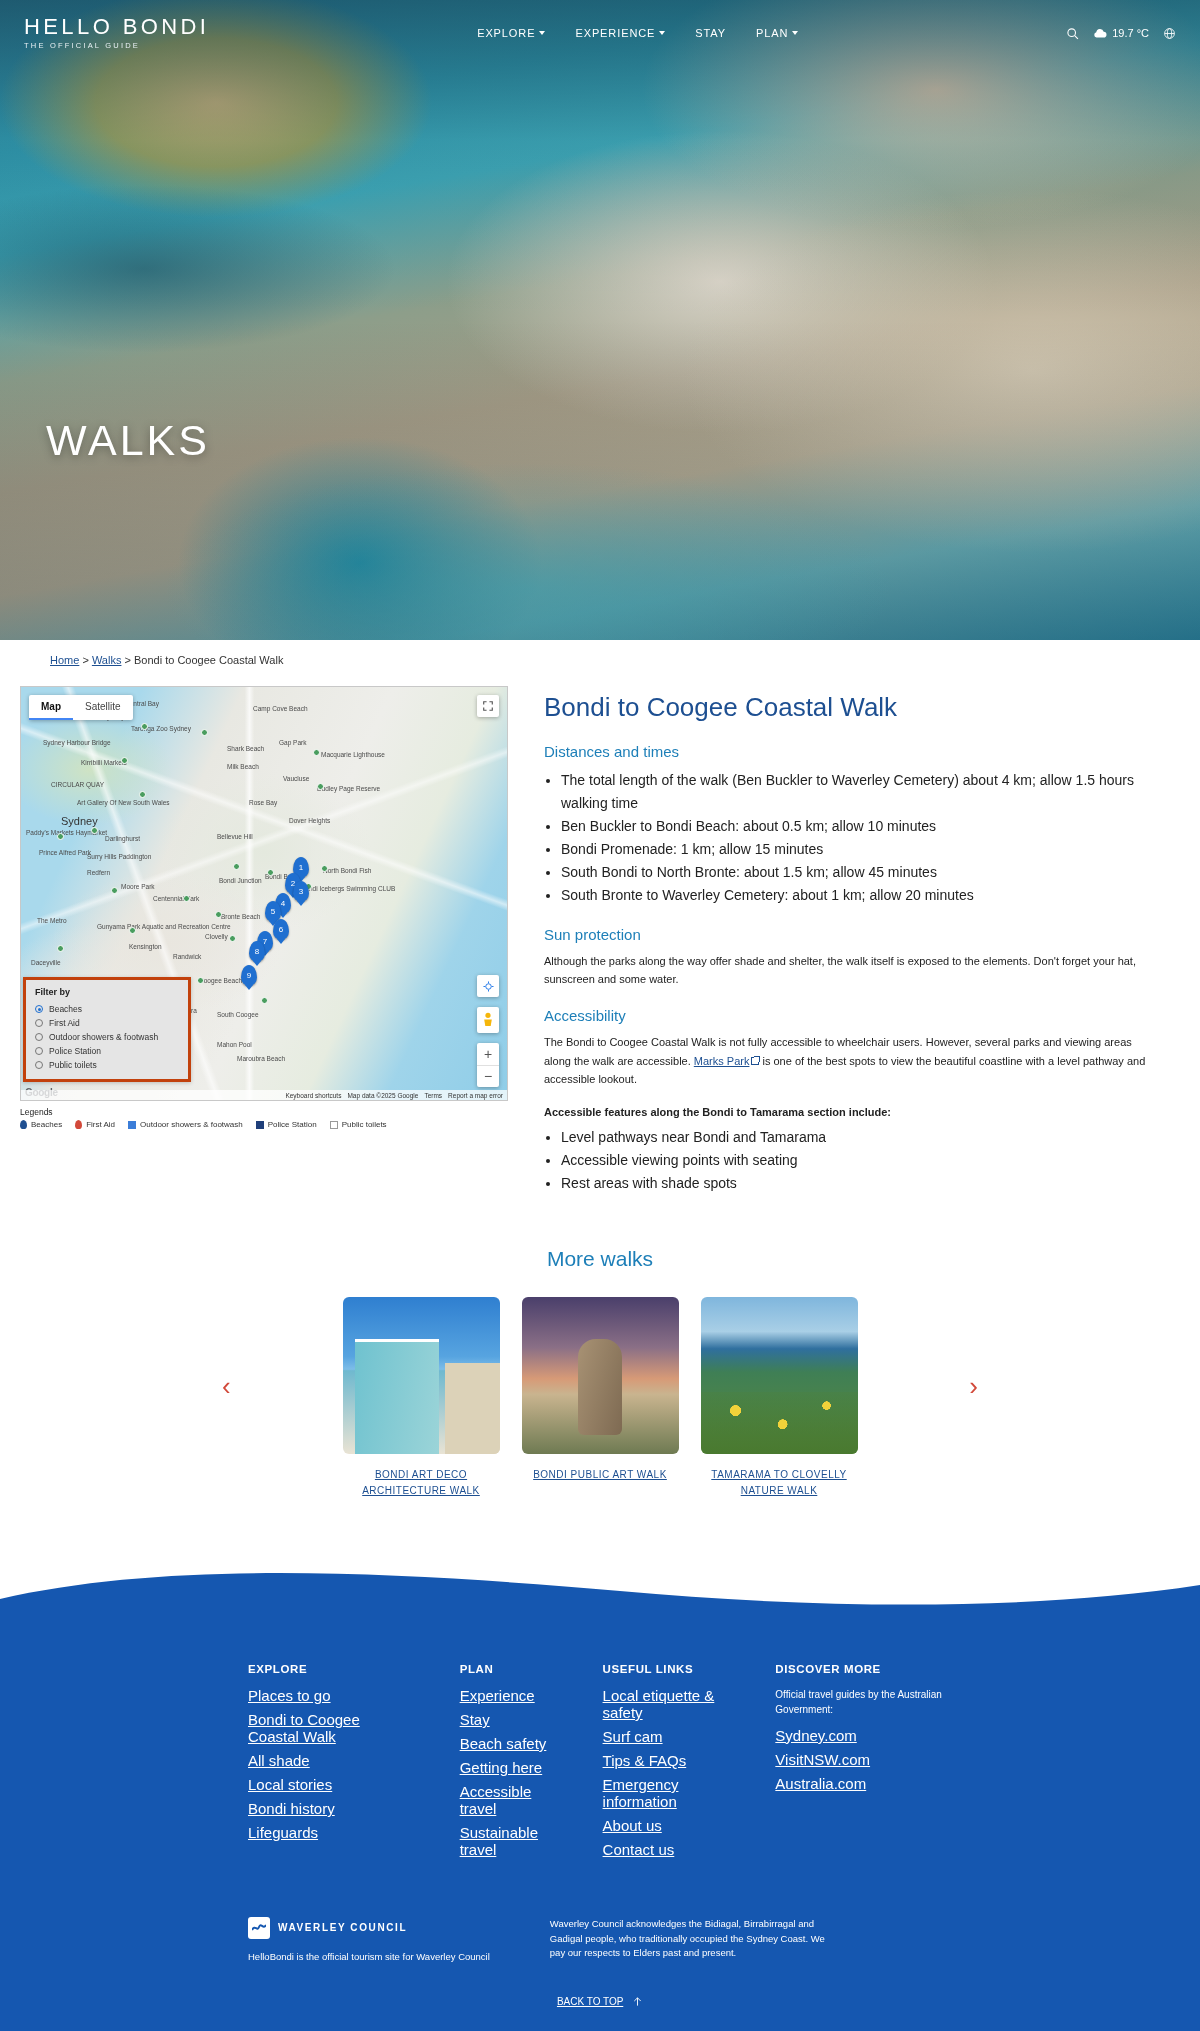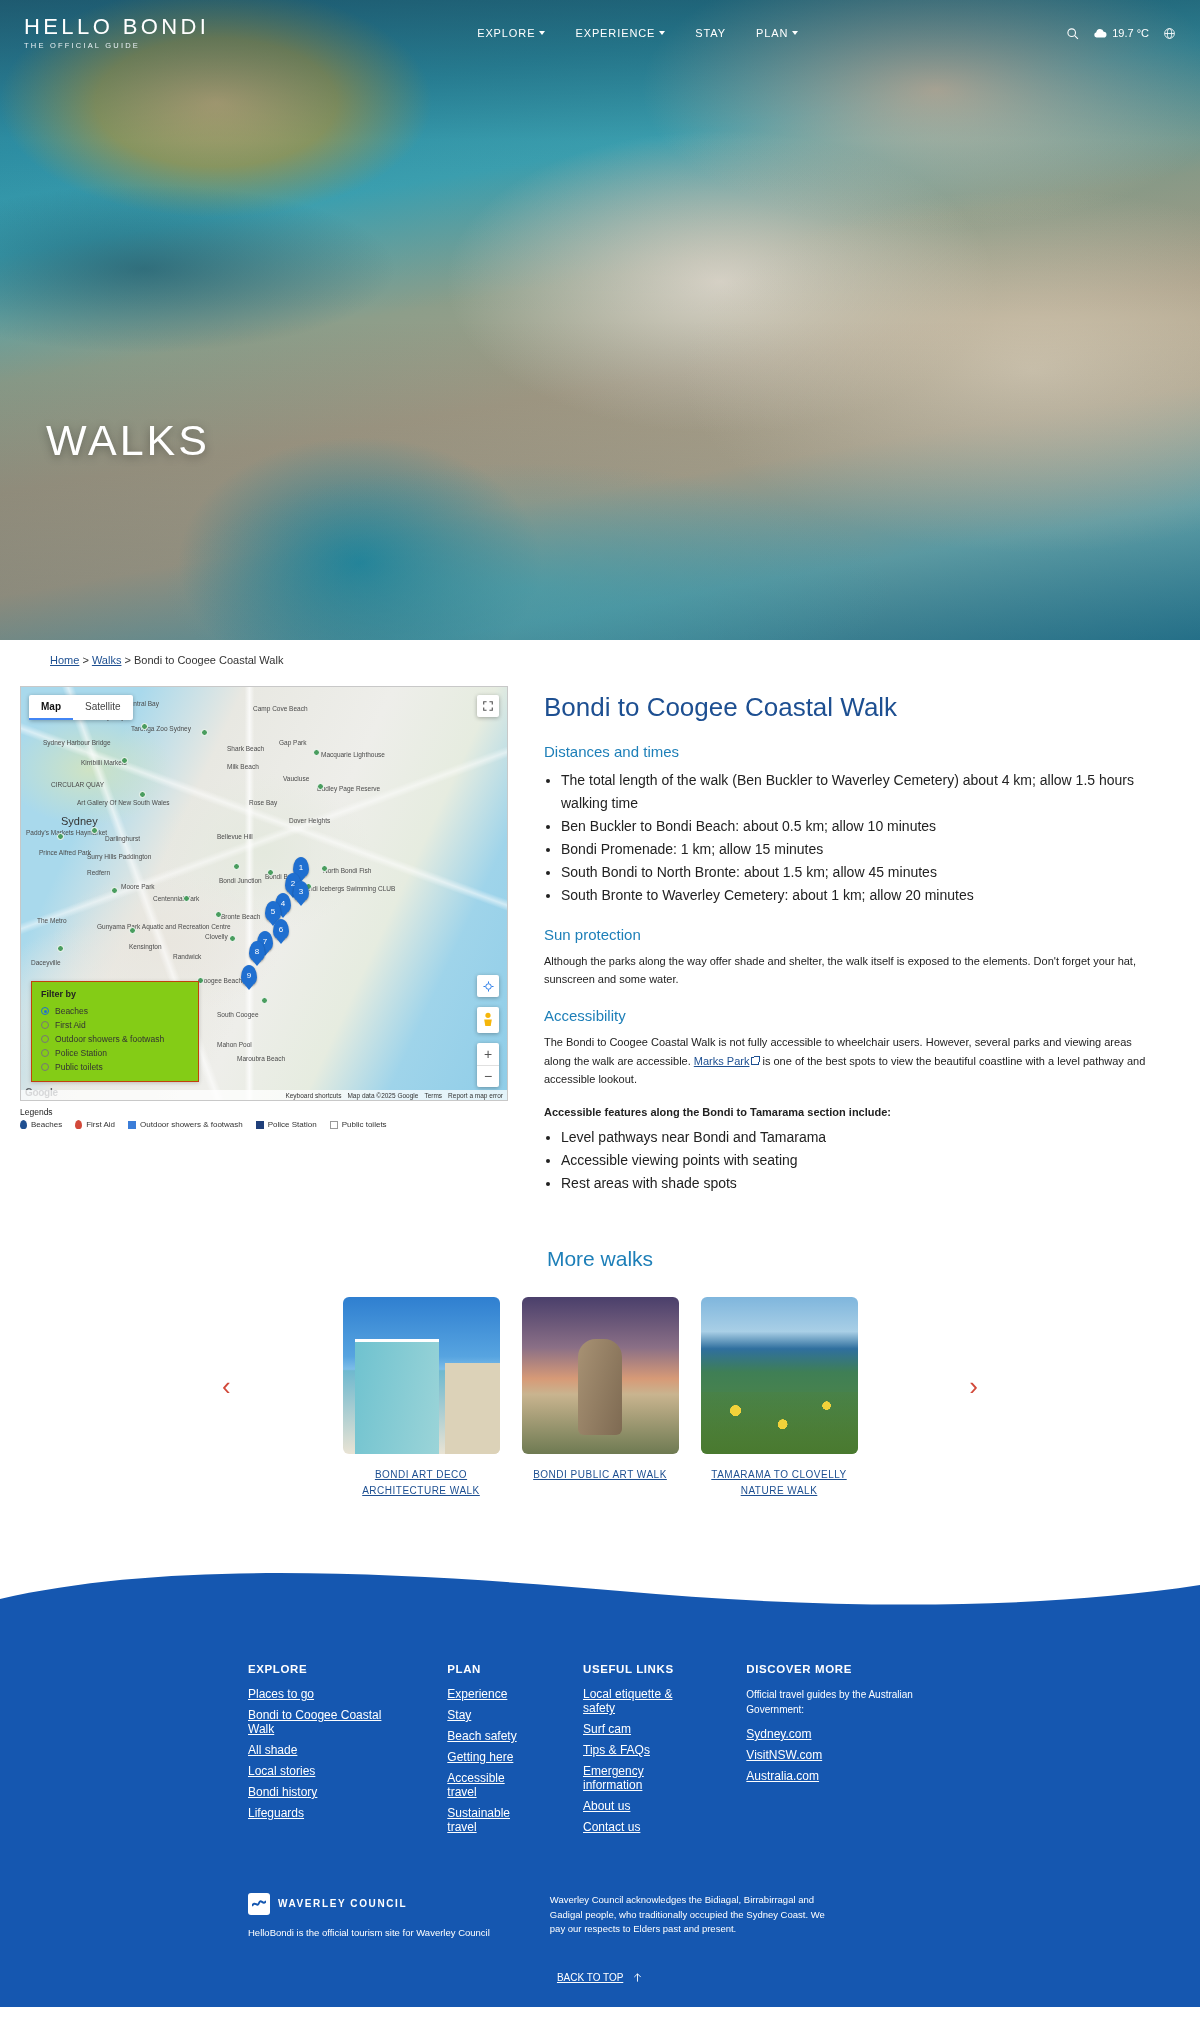--- a/index.html
+++ b/index.html
@@ -143,22 +143,22 @@
     background:#1f6fd0;
     border-radius:50% 50% 50% 50%/58% 58% 42% 42%;
     color:#fff; font-size:8px; display:flex;align-items:center;justify-content:center;
     box-shadow:0 1px 2px rgba(0,0,0,.4);
     cursor:pointer;
   }
   .pin:after{content:"";position:absolute;bottom:-4px;left:50%;transform:translateX(-50%);
     border-left:4px solid transparent;border-right:4px solid transparent;border-top:5px solid #1f6fd0;}
 
   .filter-box {
-    position:absolute; left:10px; bottom:18px; width:168px;
-    background:#84cc16; border:1px solid #c2410c; box-shadow:0 1px 4px rgba(0,0,0,.2);
+    position:absolute; left:2px; bottom:18px; width:168px;
+    background:#e5e5e5; border:3px solid #c2410c; box-shadow:0 1px 4px rgba(0,0,0,.2);
     padding:7px 9px; font-size:8.5px;
   }
   .filter-box h4 { margin:0 0 5px 0; font-size:9px; font-weight:700; color:#222;}
   .filter-row { display:flex; align-items:center; gap:6px; padding:2px 0; color:#333; }
   .radio { width:8px;height:8px;border:1px solid #777;border-radius:50%; display:inline-block; position:relative; flex:0 0 auto;}
   .radio.on { border-color:#1f6fd0; }
   .radio.on:after { content:""; position:absolute; inset:1.5px; border-radius:50%; background:#1f6fd0; }
 
   .legend { margin-top:6px; font-size:8px; color:#333;}
   .legend-title { font-size:8.5px; margin-bottom:3px; color:#222;}
@@ -229,21 +229,21 @@
   .wave { height:46px; overflow:hidden; line-height:0; }
   .footer {
     background:#1557b0; color:#fff; padding:48px 0 24px 0;
   }
   .footer-cols {
     display:flex; padding:0 240px 0 248px; gap:46px;
   }
   .fcol { width:auto; }
   .fcol h5 { margin:0 0 12px 0; font-size:11.5px; letter-spacing:.6px; font-weight:700; }
   .fcol a, .fcol div.link {
-    display:block; font-size:12px; color:#fff; text-decoration:underline;
+    display:block; font-size:15px; color:#fff; text-decoration:underline;
     margin-bottom:7px; cursor:pointer;
   }
   .fcol p.note { font-size:10px; line-height:1.5; margin:0 0 10px 0; }
   .f-bottom {
     display:flex; padding:52px 240px 0 248px; gap:60px; align-items:flex-start;
   }
   .wc-logo { display:flex; align-items:center; gap:8px; }
   .wc-mark {
     width:22px;height:22px;background:#fff;border-radius:3px;
     display:flex;align-items:center;justify-content:center;

